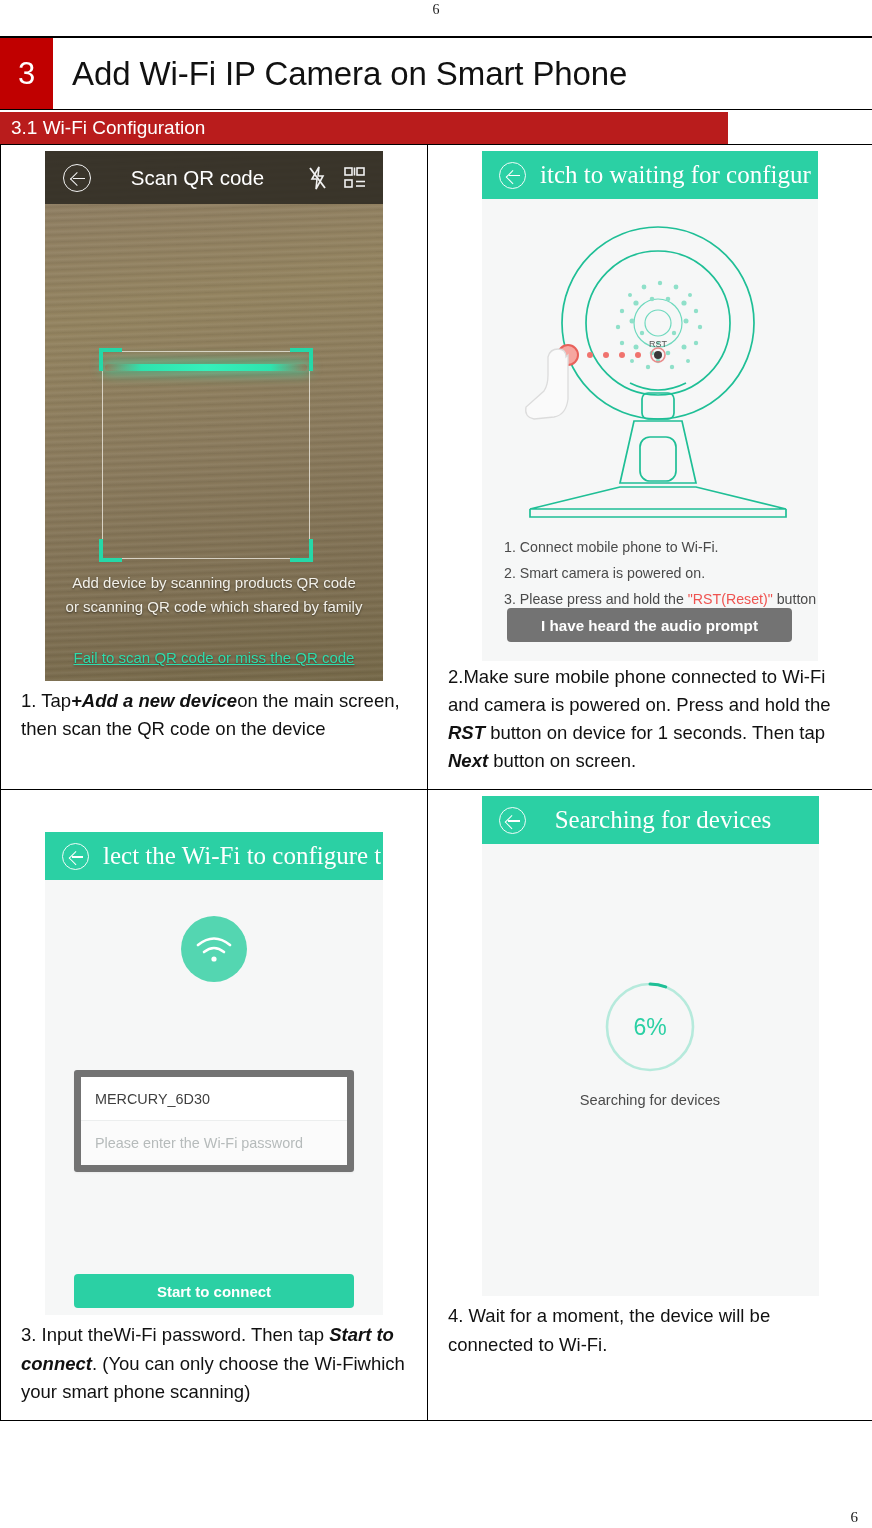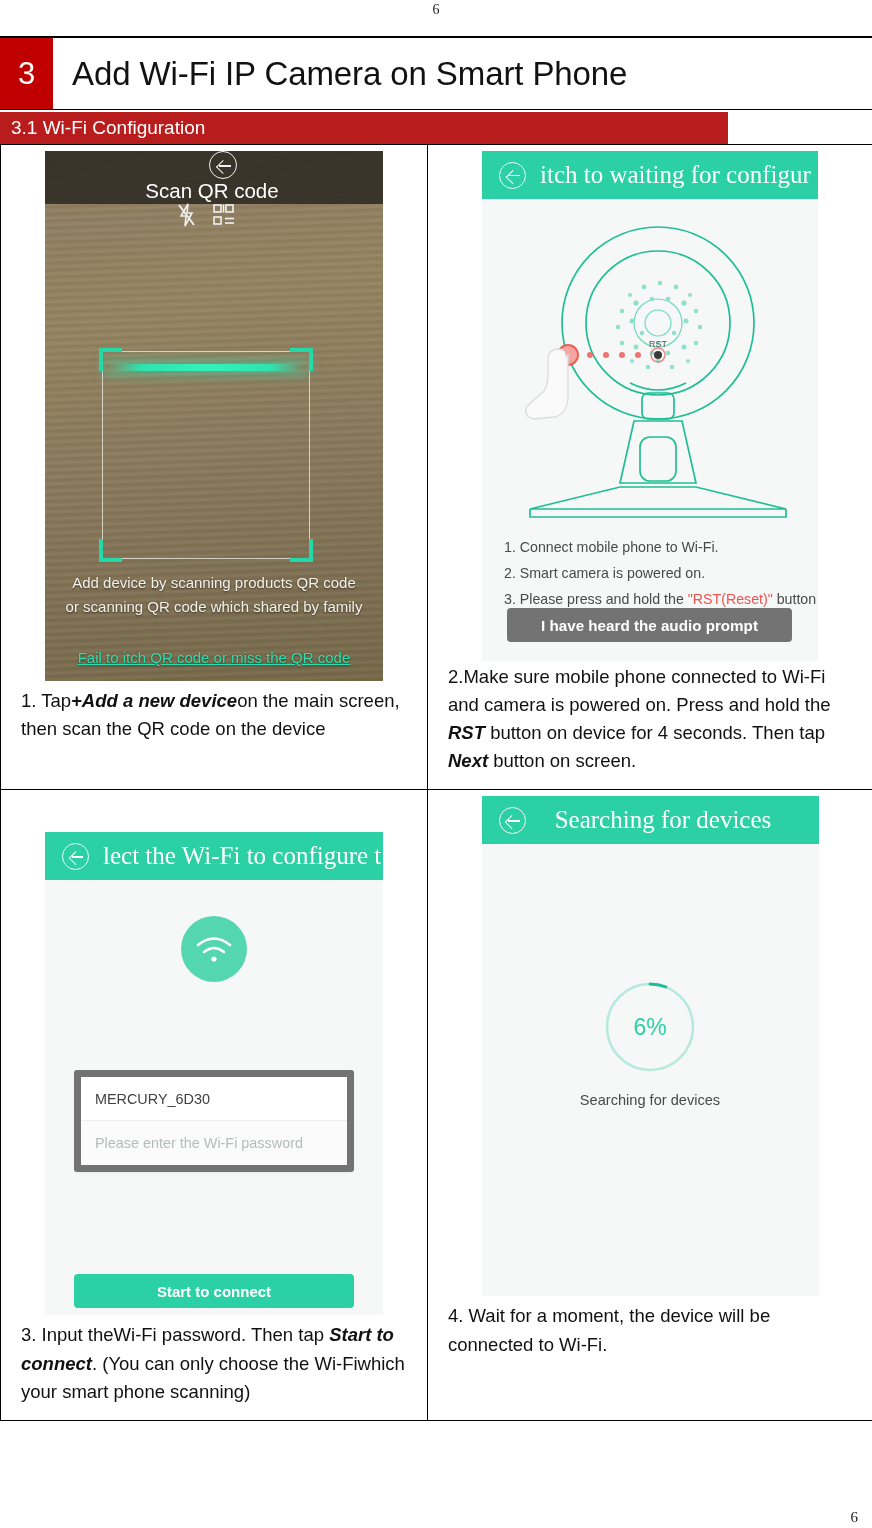--- a/index.html
+++ b/index.html
@@ -98,21 +98,21 @@
     overflow: hidden;
     background:
       repeating-linear-gradient(178deg,
         rgba(0,0,0,0.055) 0px, rgba(0,0,0,0.0) 2px,
         rgba(255,255,255,0.05) 4px, rgba(0,0,0,0.04) 7px),
       linear-gradient(170deg, #8d7c63 0%, #93835f 30%, #8a7a5c 55%, #7e6f52 80%, #756848 100%);
   }
   .shot1-bar {
     position: absolute; left:0; top:0; width: 100%; height: 53px;
     background: rgba(46,42,34,0.88);
-    display: flex; align-items: center; flex-direction: column;
+    display: flex; align-items: center;
   }
   .s1-back {
     width: 28px; height: 28px; margin-left: 18px;
     border: 1.8px solid #f2f2f2; border-radius: 50%;
     position: relative; flex: none;
   }
   .s1-back::before {
     content: ""; position: absolute; left: 8px; top: 9.5px;
     width: 9px; height: 9px;
     border-left: 1.8px solid #f2f2f2; border-bottom: 1.8px solid #f2f2f2;
@@ -321,21 +321,21 @@
               <span class="corner c-bl"></span>
               <span class="corner c-br"></span>
               <span class="scanline"></span>
             </div>
 
             <div class="s1-hint">
               <div>Add device by scanning products QR code</div>
               <div>or scanning QR code which shared by family</div>
             </div>
 
-            <div class="s1-fail">Fail to itch QR code or miss the QR code</div>
+            <div class="s1-fail">Fail to scan QR code or miss the QR code</div>
           </div>
         </div>
 
         <div class="caption">
           <span>1. Tap</span><b>+Add a new device</b><span>on the main screen, then scan the QR code on the device</span>
         </div>
       </div>
     </td>
 
     <td>
@@ -423,21 +423,21 @@
               <div>1. Connect mobile phone to Wi-Fi.</div>
               <div>2. Smart camera is powered on.</div>
               <div><span>3. Please press and hold the </span><span class="rst-red">"RST(Reset)"</span><span> button</span></div>
             </div>
 
             <div class="s2-btn">I have heard the audio prompt</div>
           </div>
         </div>
 
         <div class="caption cap-pad-sm">
-          <span>2.Make sure mobile phone connected to Wi-Fi and camera is powered on. Press and hold the </span><b>RST</b><span> button on device for 4 seconds. Then tap </span><b>Next</b><span> button on screen.</span>
+          <span>2.Make sure mobile phone connected to Wi-Fi and camera is powered on. Press and hold the </span><b>RST</b><span> button on device for 1 seconds. Then tap </span><b>Next</b><span> button on screen.</span>
         </div>
       </div>
     </td>
   </tr>
 
   <tr>
 
     <td>
       <div class="cell-inner">
         <div class="shot-holder">

